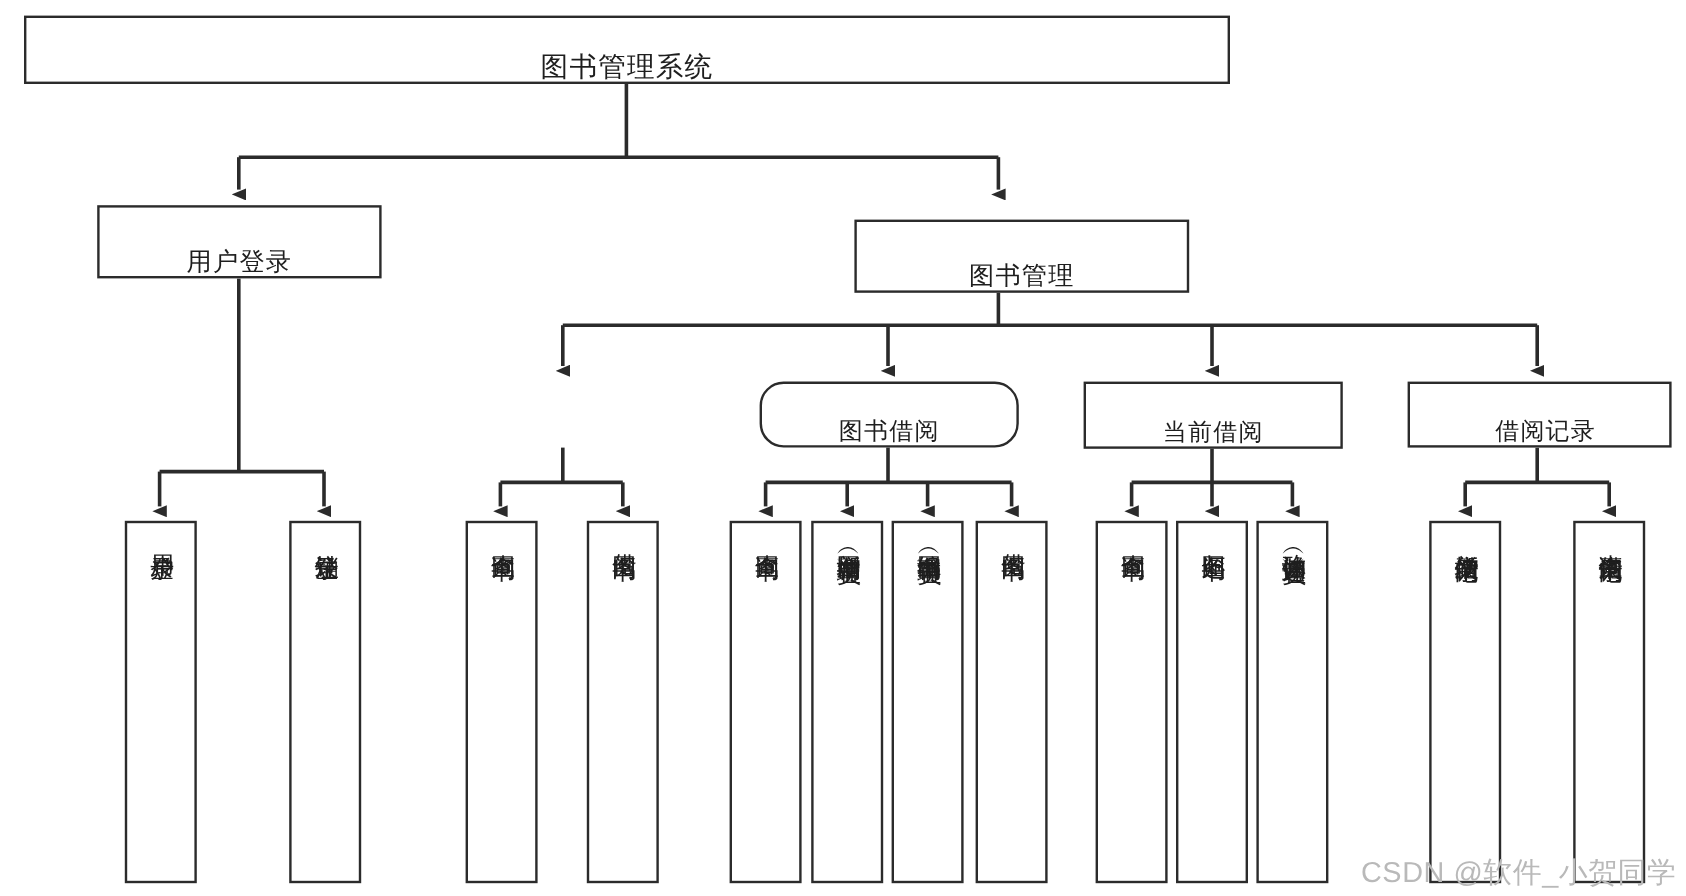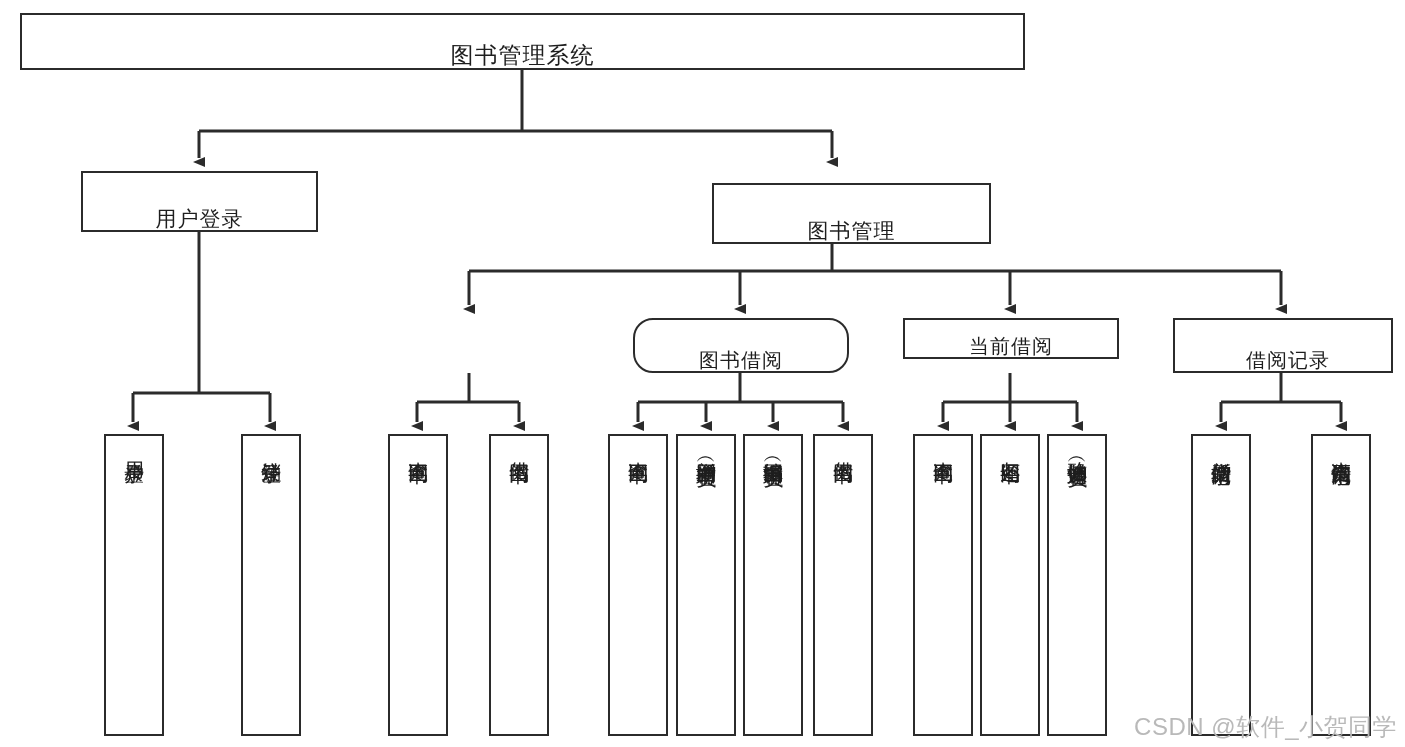--- a/index.html
+++ b/index.html
@@ -137,21 +137,21 @@
   <div class="node lvl2" style="left:81px; top:171px; width:237px; height:61px;">
     <span class="htext">用户登录</span>
   </div>
   <div class="node lvl2" style="left:712px; top:171px; width:279px; height:61px;margin-top:12px;">
     <span class="htext">图书管理</span>
   </div>
 
   <div class="node lvl3" style="left:633px; top:318px; width:216px; height:55px;border-radius:20px;">
     <span class="htext">图书借阅</span>
   </div>
-  <div class="node lvl3" style="left:903px; top:318px; width:216px; height:41px;">
+  <div class="node lvl3" style="left:903px; top:318px; width:216px; height:56px;">
     <span class="htext">当前借阅</span>
   </div>
   <div class="node lvl3" style="left:1173px; top:318px; width:220px; height:55px;padding-left:10px;">
     <span class="htext">借阅记录</span>
   </div>
 
   <div class="node leaf" style="left:104px; top:434px; width:60px; height:302px;">
     <span class="vtext">用户登录</span>
   </div>
   <div class="node leaf" style="left:241px; top:434px; width:60px; height:302px;">

